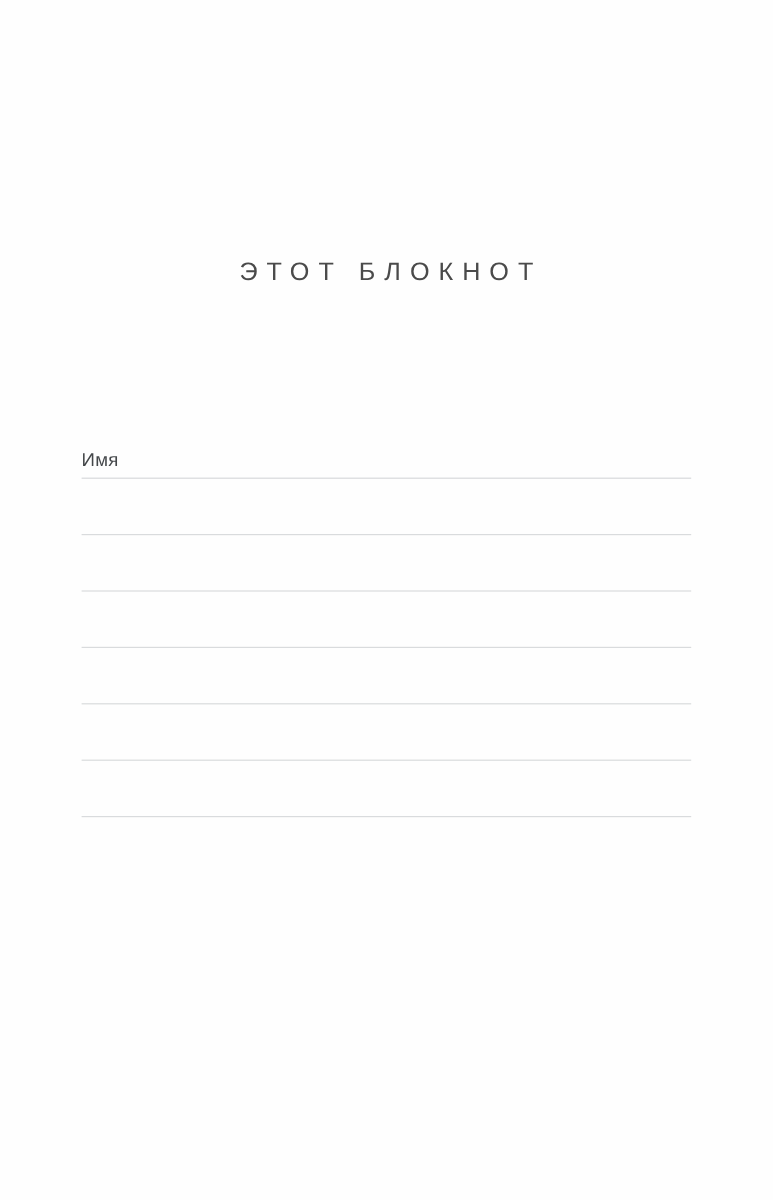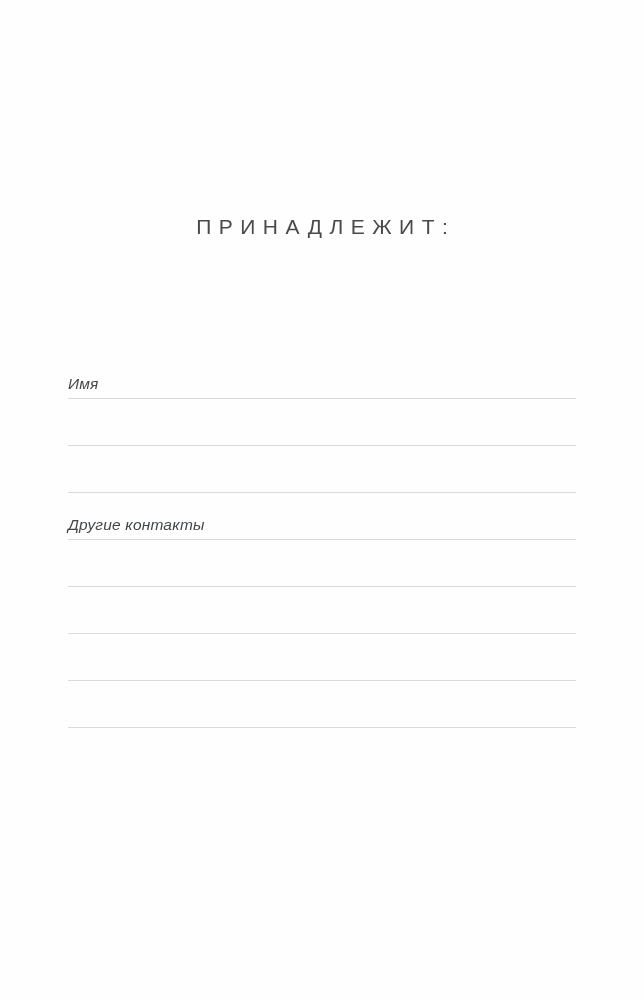--- a/index.html
+++ b/index.html
@@ -39,21 +39,20 @@
     white-space: nowrap;
     text-indent: 7.5px; 
   }
 
   
   .form {
     position: absolute;
     left: 68px;
     right: 68px;
     top: 352px;
-    font-style: italic;
   }
 
   .field {
     position: relative;
     height: 47px;
   }
   .field-label {
     position: absolute;
     left: 0;
     bottom: 6px;
@@ -82,41 +81,37 @@
   .blank-line .rule {
     background: #d9dbdd;
   }
 </style>
 </head>
 <body>
 
 <div class="page">
 
   <div class="title-block">
-    <div class="title-line">ПРИНАДЛЕЖИТ:</div>
+    <div class="title-line">ЭТОТ БЛОКНОТ</div>
   </div>
 
   <div class="form">
 
     <div class="field">
       <span class="field-label">Имя</span>
       <span class="rule"></span>
     </div>
     <div class="blank-line">
       <span class="rule"></span>
     </div>
 
     <div class="blank-line">
       <span class="rule"></span>
     </div>
 
-    <div class="field">
-      <span class="field-label">Другие контакты</span>
-      <span class="rule"></span>
-    </div>
     <div class="blank-line">
       <span class="rule"></span>
     </div>
     <div class="blank-line">
       <span class="rule"></span>
     </div>
     <div class="blank-line">
       <span class="rule"></span>
     </div>
     <div class="blank-line">

